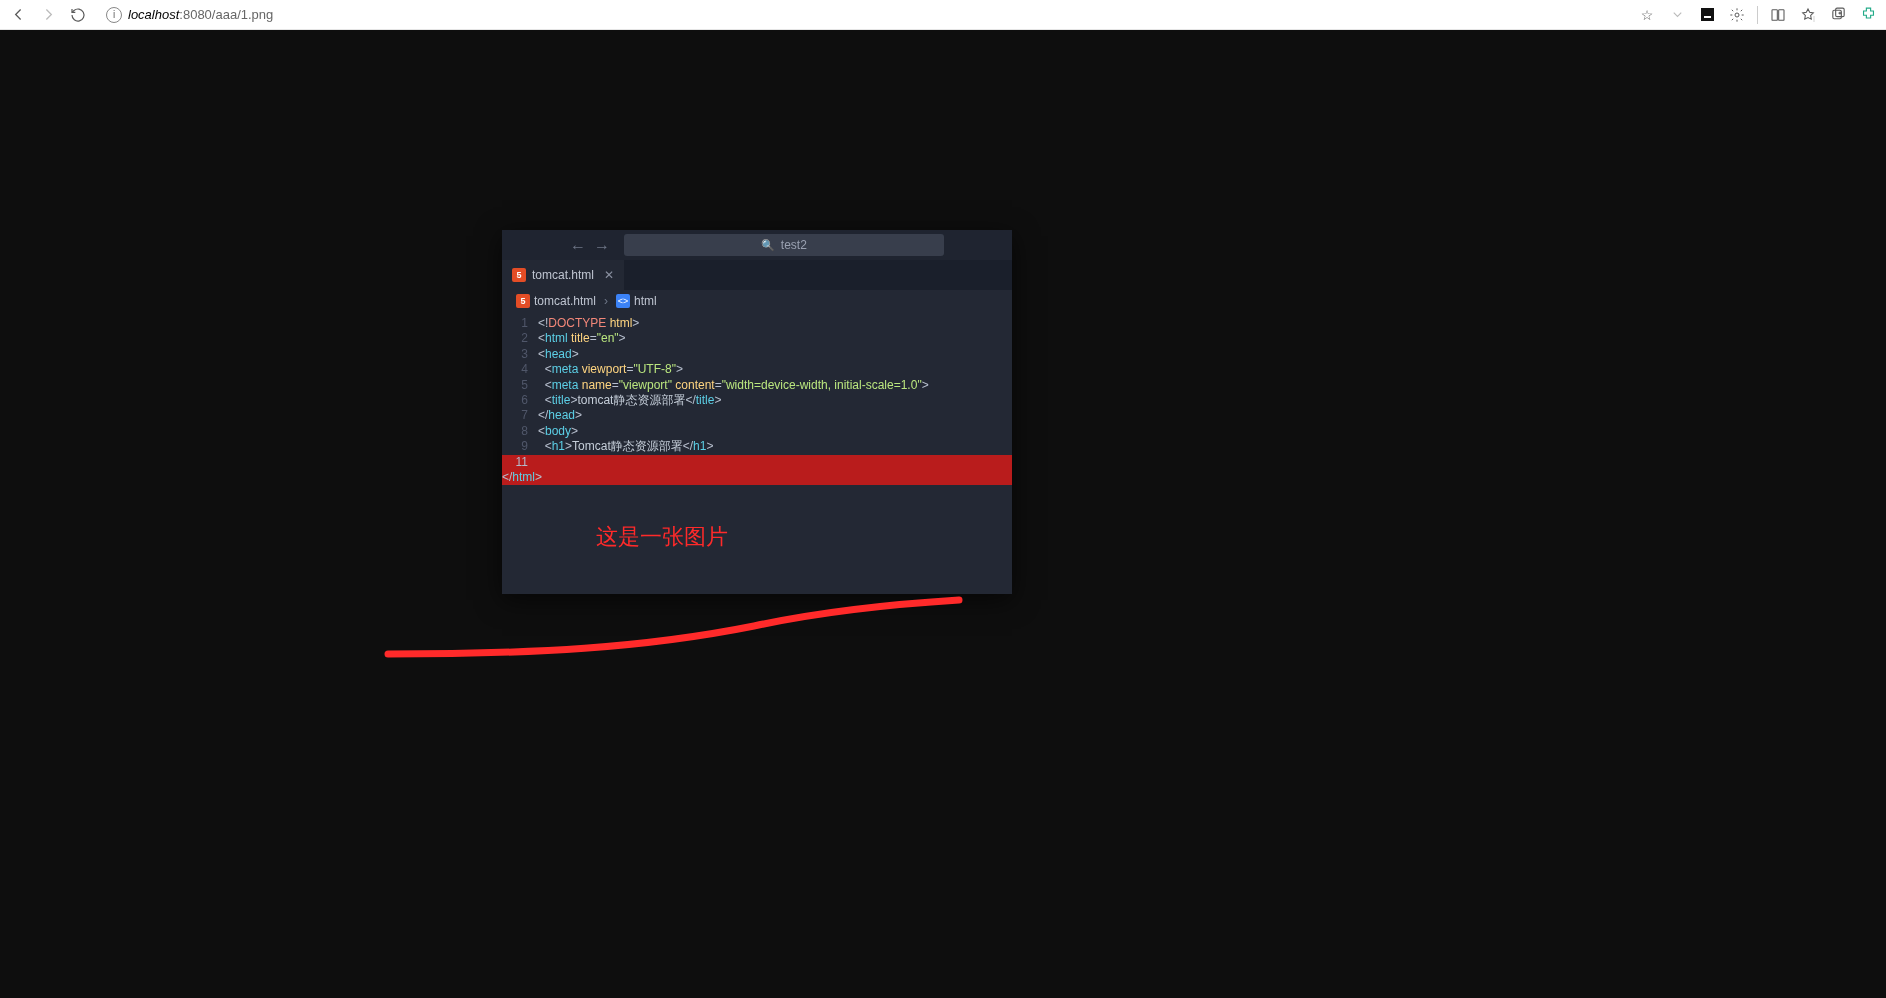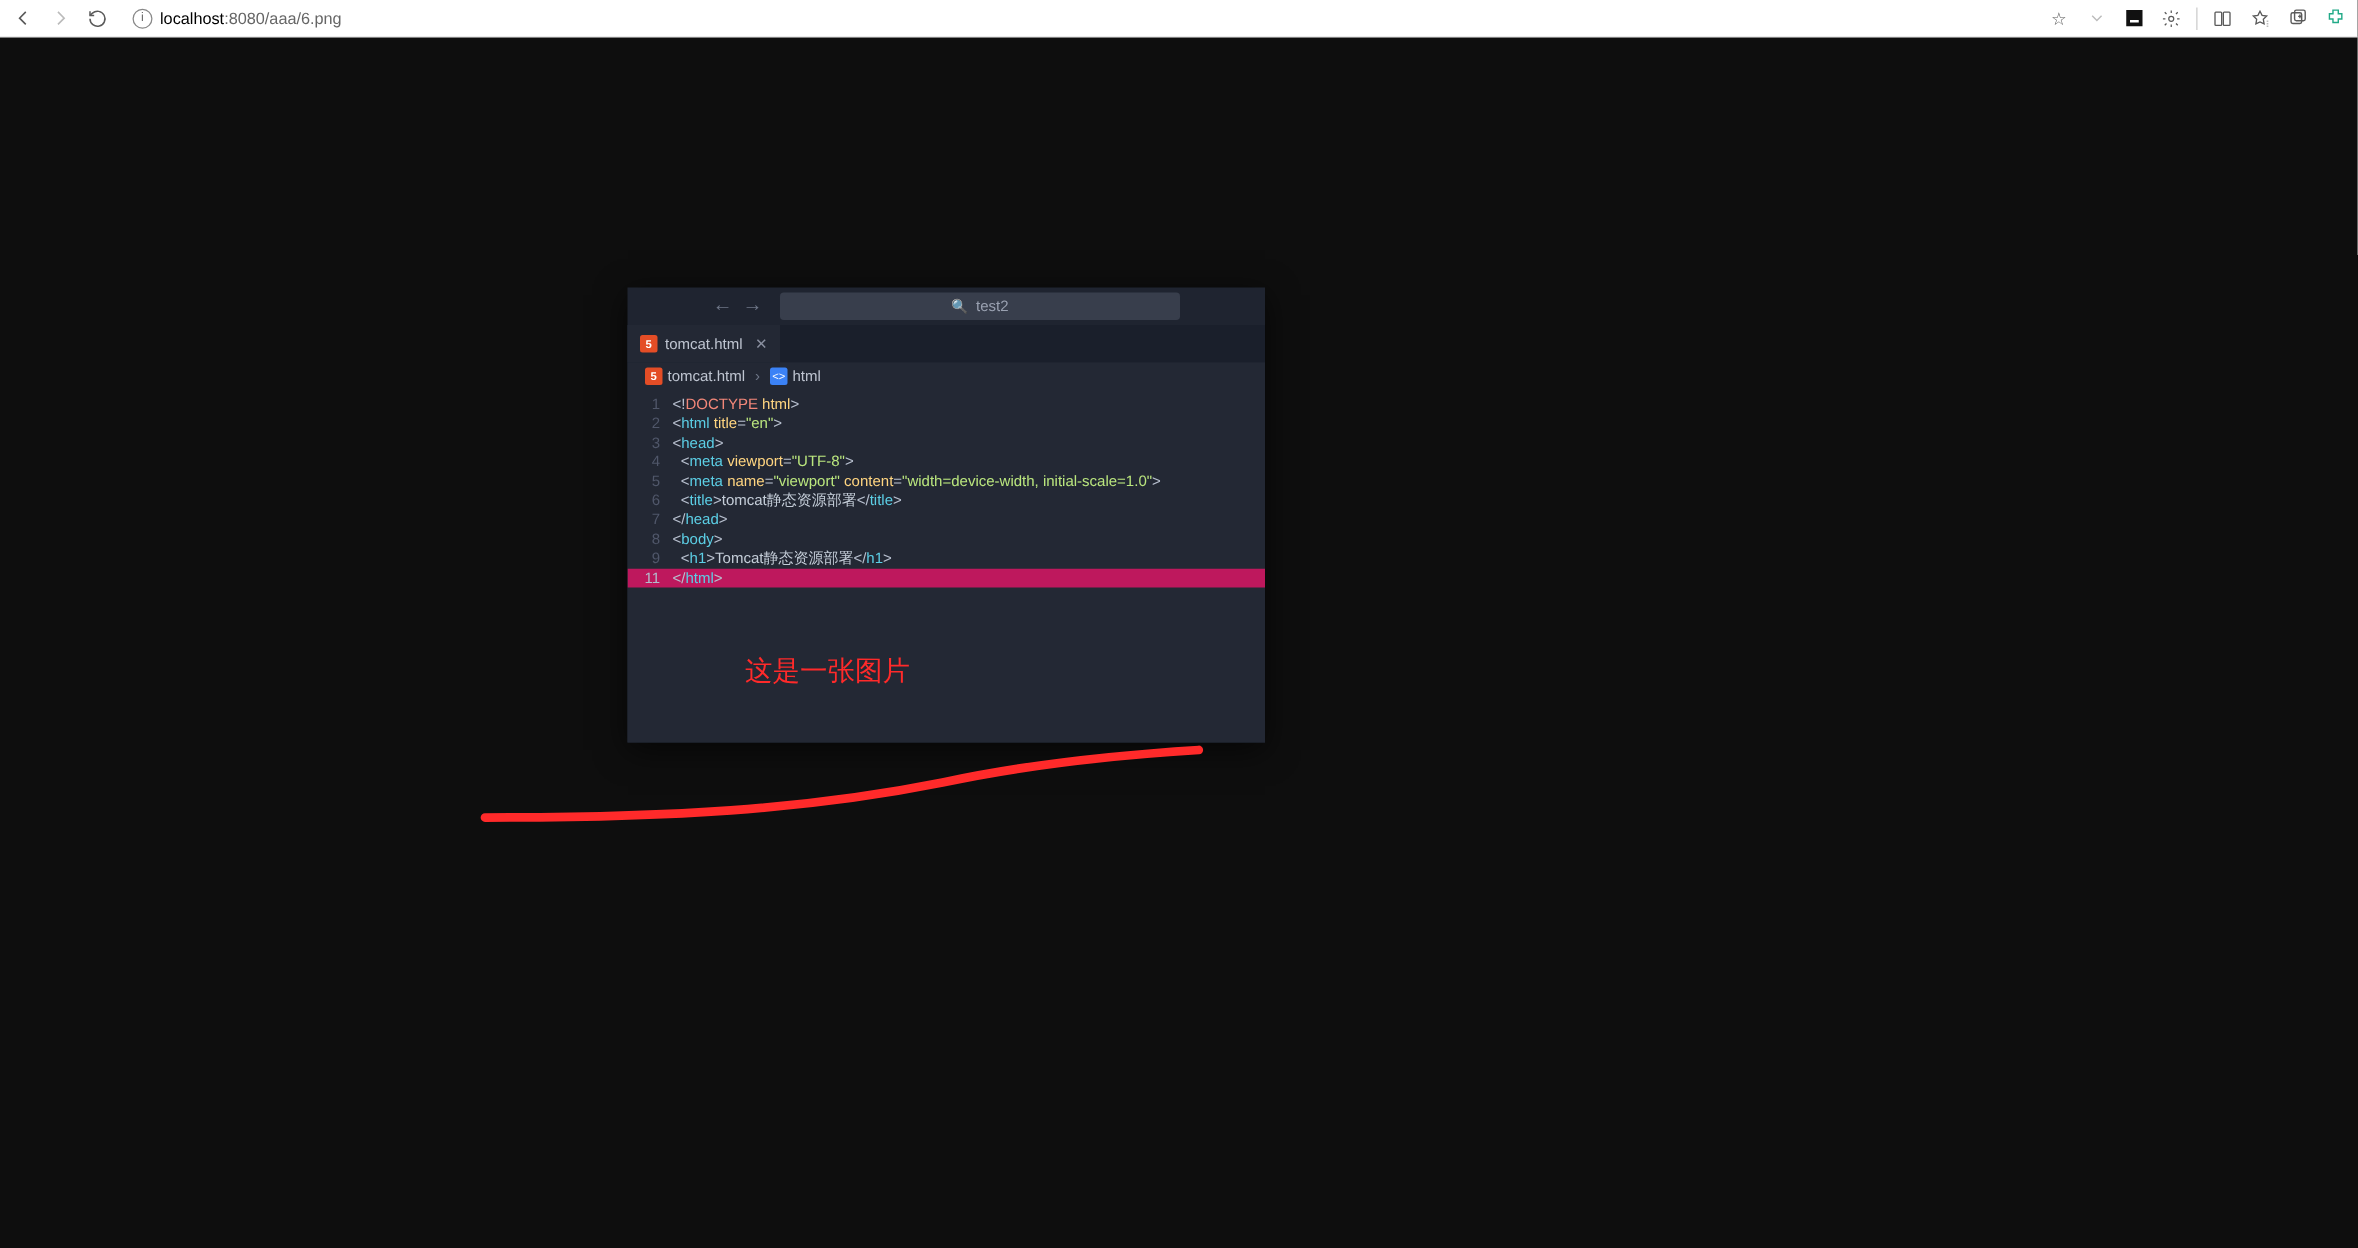--- a/index.html
+++ b/index.html
@@ -3,21 +3,21 @@
   <meta charset="utf-8">
   <style>
     * { margin:0; padding:0; box-sizing:border-box; font-family:"Segoe UI",Arial,sans-serif; }
     body { width:1886px; height:998px; background:#fff; overflow:hidden; position:relative; }
 
     
     .toolbar { height:30px; display:flex; align-items:center; padding:0 8px; gap:10px; background:#fff; border-bottom:1px solid #e5e5e5;}
     .tb-icon { width:20px; height:20px; display:flex; align-items:center; justify-content:center; color:#5a5a5a; cursor:pointer; border-radius:3px;}
     .tb-disabled { color:#bbb; cursor:default;}
     .addr { flex:1; display:flex; align-items:center; height:24px; background:#fff; padding:0 8px; gap:6px; font-size:13px; color:#666;}
-    .addr .host b { color:#000; font-weight:normal;}
+    .addr .host b { color:#000; font-weight:normal;font-style:italic;}
     .addr-info { width:16px; height:16px; border:1px solid #888; border-radius:50%; display:flex; align-items:center; justify-content:center; font-size:10px; color:#666;}
     .tb-right { display:flex; gap:10px; align-items:center;}
     .divider { width:1px; height:18px; background:#ccc;}
 
     .viewport { position:relative; width:100%; height:968px; background:#0e0e0e; }
 
     
     .panel { position:absolute; left:502px; top:200px; width:510px; height:364px; background:#1f2430; box-shadow:0 6px 24px rgba(0,0,0,.6); display:flex; flex-direction:column;}
     .panel-top { height:30px; display:flex; align-items:center; justify-content:center; gap:14px;}
     .panel-nav { display:flex; gap:8px; color:#6e7687;}
@@ -31,21 +31,21 @@
     .close-x { margin-left:4px; color:#8a90a0; cursor:pointer;}
 
     .crumbbar { height:22px; display:flex; align-items:center; padding-left:14px; gap:4px; font-size:12px; color:#bfc5d1; background:#232834;}
     .bracket-badge { width:14px; height:14px; background:#3b82f6; border-radius:2px; color:#fff; font-size:9px; display:flex; align-items:center; justify-content:center;}
     .crumb-sep { color:#6e7687; margin:0 4px;}
 
     .editor { flex:1; background:#232834; font-family:Consolas,Menlo,monospace; font-size:12px; line-height:15.4px; padding:4px 0 0 0; overflow:hidden; color:#c5ced9;}
     .line { display:flex;}
     .gutter { width:36px; text-align:right; color:#50576a; padding-right:10px; user-select:none; flex-shrink:0;}
     .active .gutter { color:#b3bbcc;}
-    .active { background:#be185d;}
+    .active { background:#b91c1c;flex-direction:column;}
     .code { white-space:pre;}
     .c-pun  { color:#b8c0cf;}
     .c-tag  { color:#5ccfe6;}
     .c-doc  { color:#f28779;text-align:right;}
     .c-attr { color:#ffd580;}
     .c-str  { color:#bae67e;}
     .c-txt  { color:#c5ced9;}
 
     .caption { position:absolute; left:94px; top:292px; color:#ff2a2a; font-size:22px; font-weight:500; }
 
@@ -69,21 +69,21 @@
       </svg>
   </div>
   <div class="tb-icon">
     <svg width="16" height="16" viewBox="0 0 24 24" stroke="currentColor" stroke-width="1.8" fill="none">
         <path d="M3 12a9 9 0 1 0 3-6.7L3 8"></path>
         <path d="M3 3v5h5"></path>
       </svg>
   </div>
   <div class="addr">
     <span class="addr-info">i</span>
-    <span class="host"><b>localhost</b><span>:8080</span><span>/aaa/6.png</span></span>
+    <span class="host"><b>localhost</b><span>:8080</span><span>/aaa/1.png</span></span>
   </div>
   <div class="tb-right">
     <div class="tb-icon star">☆</div>
     <div class="tb-icon tb-disabled">
       <svg width="15" height="15" viewBox="0 0 24 24" stroke="currentColor" stroke-width="1.8" fill="none">
           <path d="M6 9l6 6 6-6"></path>
         </svg>
     </div>
     <div class="tb-icon">
       <svg width="15" height="15">

